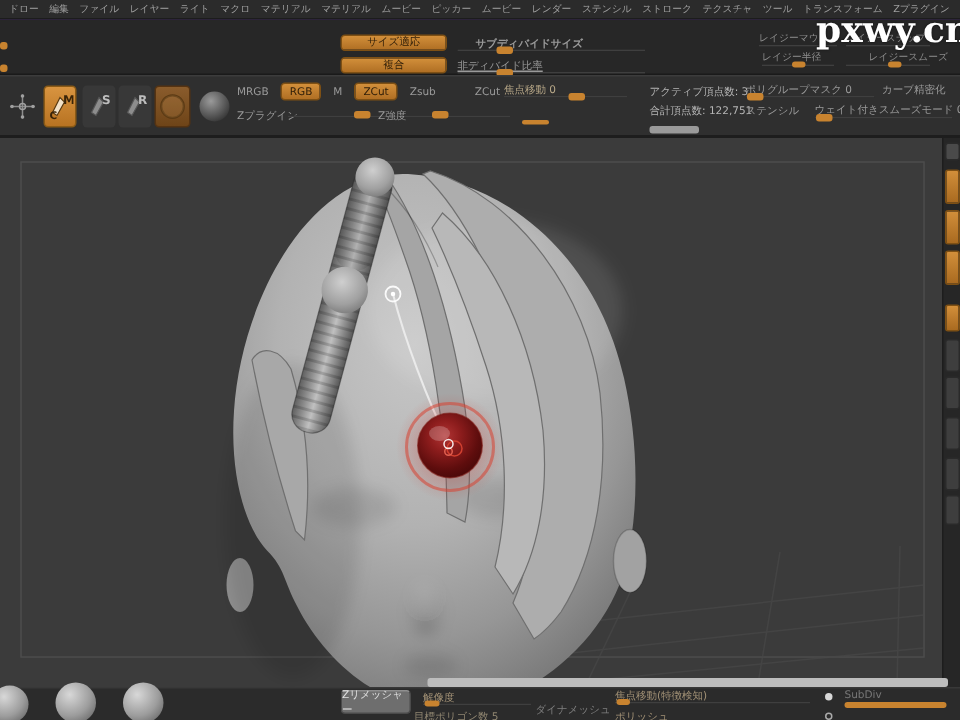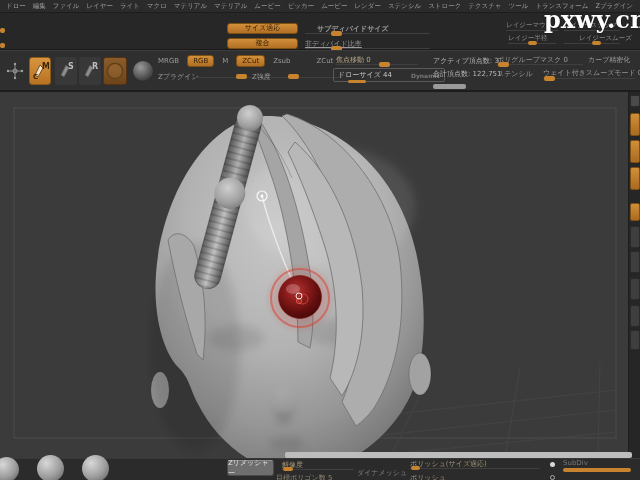--- a/index.html
+++ b/index.html
@@ -170,24 +170,20 @@
     <div class="abs slbl" style="left:158px;top:21px;">Zプラグイン</div>
     <div class="abs track" style="left:192px;top:26px;width:88px;"></div>
     <div class="abs handle" style="left:236px;top:23px;"></div>
     <div class="abs slbl" style="left:252px;top:21px;">Z強度</div>
     <div class="abs track" style="left:274px;top:26px;width:66px;"></div>
     <div class="abs handle" style="left:288px;top:23px;"></div>
 
     <div class="abs slbl" style="left:336px;top:4px;color:#b8a888;">焦点移動 0</div>
     <div class="abs track" style="left:336px;top:13px;width:82px;"></div>
     <div class="abs handle" style="left:379px;top:11px;"></div>
-    <div class="abs dsbox" style="left:333px;top:17px;width:112px;height:14px;">
-      <span>ドローサイズ 44</span>
-      <span style="font-size:6px;color:#787878;font-weight:bold;">Dynamic</span>
-    </div>
     <div class="abs handle" style="left:348px;top:29px;width:18px;height:3px;"></div>
 
     <div class="abs stat" style="left:433px;top:5px;">アクティブ頂点数: 3</div>
     <div class="abs stat" style="left:433px;top:18px;">合計頂点数: 122,751</div>
     <div class="abs" style="left:433px;top:33px;width:33px;height:5px;background:#9a9a9a;border-radius:2px;"></div>
 
     <div class="abs slbl" style="left:497px;top:4px;">ポリグループマスク 0</div>
     <div class="abs track" style="left:497px;top:13px;width:86px;"></div>
     <div class="abs handle" style="left:498px;top:11px;"></div>
     <div class="abs slbl" style="left:588px;top:4px;">カーブ精密化</div>
@@ -325,21 +321,21 @@
 
     <div class="abs graybtn" style="left:227px;top:1px;width:47px;height:16px;">Zリメッシャー</div>
 
     <div class="abs slbl" style="left:282px;top:1px;color:#a39276;">解像度</div>
     <div class="abs track" style="left:282px;top:10px;width:72px;"></div>
     <div class="abs handle" style="left:283px;top:8px;width:10px;height:4px;"></div>
     <div class="abs slbl" style="left:276px;top:14px;color:#8f8570;">目標ポリゴン数 5</div>
 
     <div class="abs slbl" style="left:357px;top:9px;color:#7f7f7f;">ダイナメッシュ</div>
 
-    <div class="abs slbl" style="left:410px;top:0;color:#a39276;">ポリッシュ(サイズ適応)</div>
+    <div class="abs slbl" style="left:410px;top:0;color:#a39276;">焦点移動(特徴検知)</div>
     <div class="abs track" style="left:410px;top:9px;width:130px;"></div>
     <div class="abs handle" style="left:411px;top:7px;width:9px;height:4px;"></div>
     <div class="abs radio" style="left:550px;top:3px;background:#d8d8d8;"></div>
     <div class="abs slbl" style="left:563px;top:0;color:#777777;">SubDiv</div>
     <div class="abs" style="left:563px;top:9px;width:68px;height:4px;background:#c8832f;border-radius:2px;"></div>
 
     <div class="abs slbl" style="left:410px;top:14px;color:#a39276;">ポリッシュ</div>
     <div class="abs radio" style="left:550px;top:16px;border:1px solid #aaaaaa;"></div>
   </div>
 

